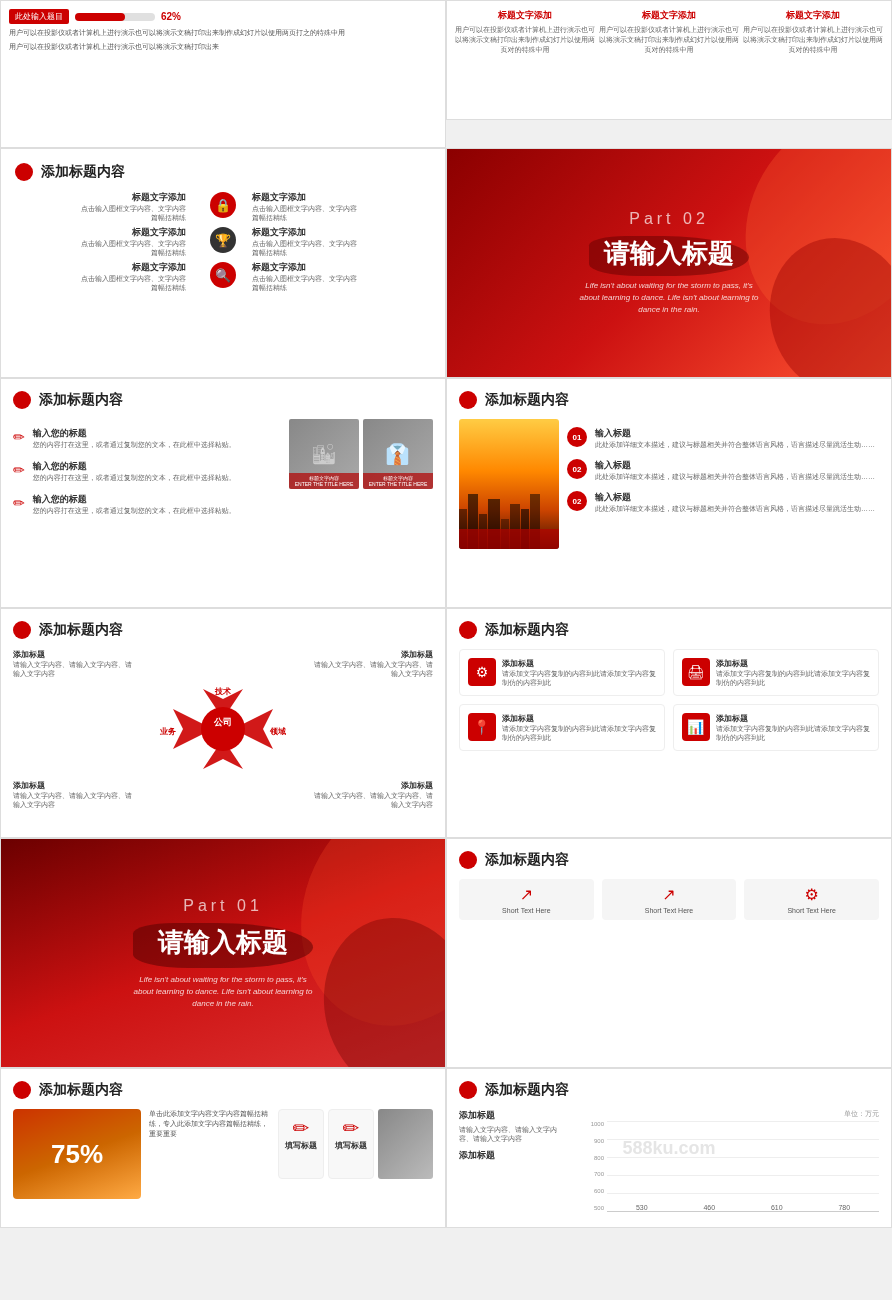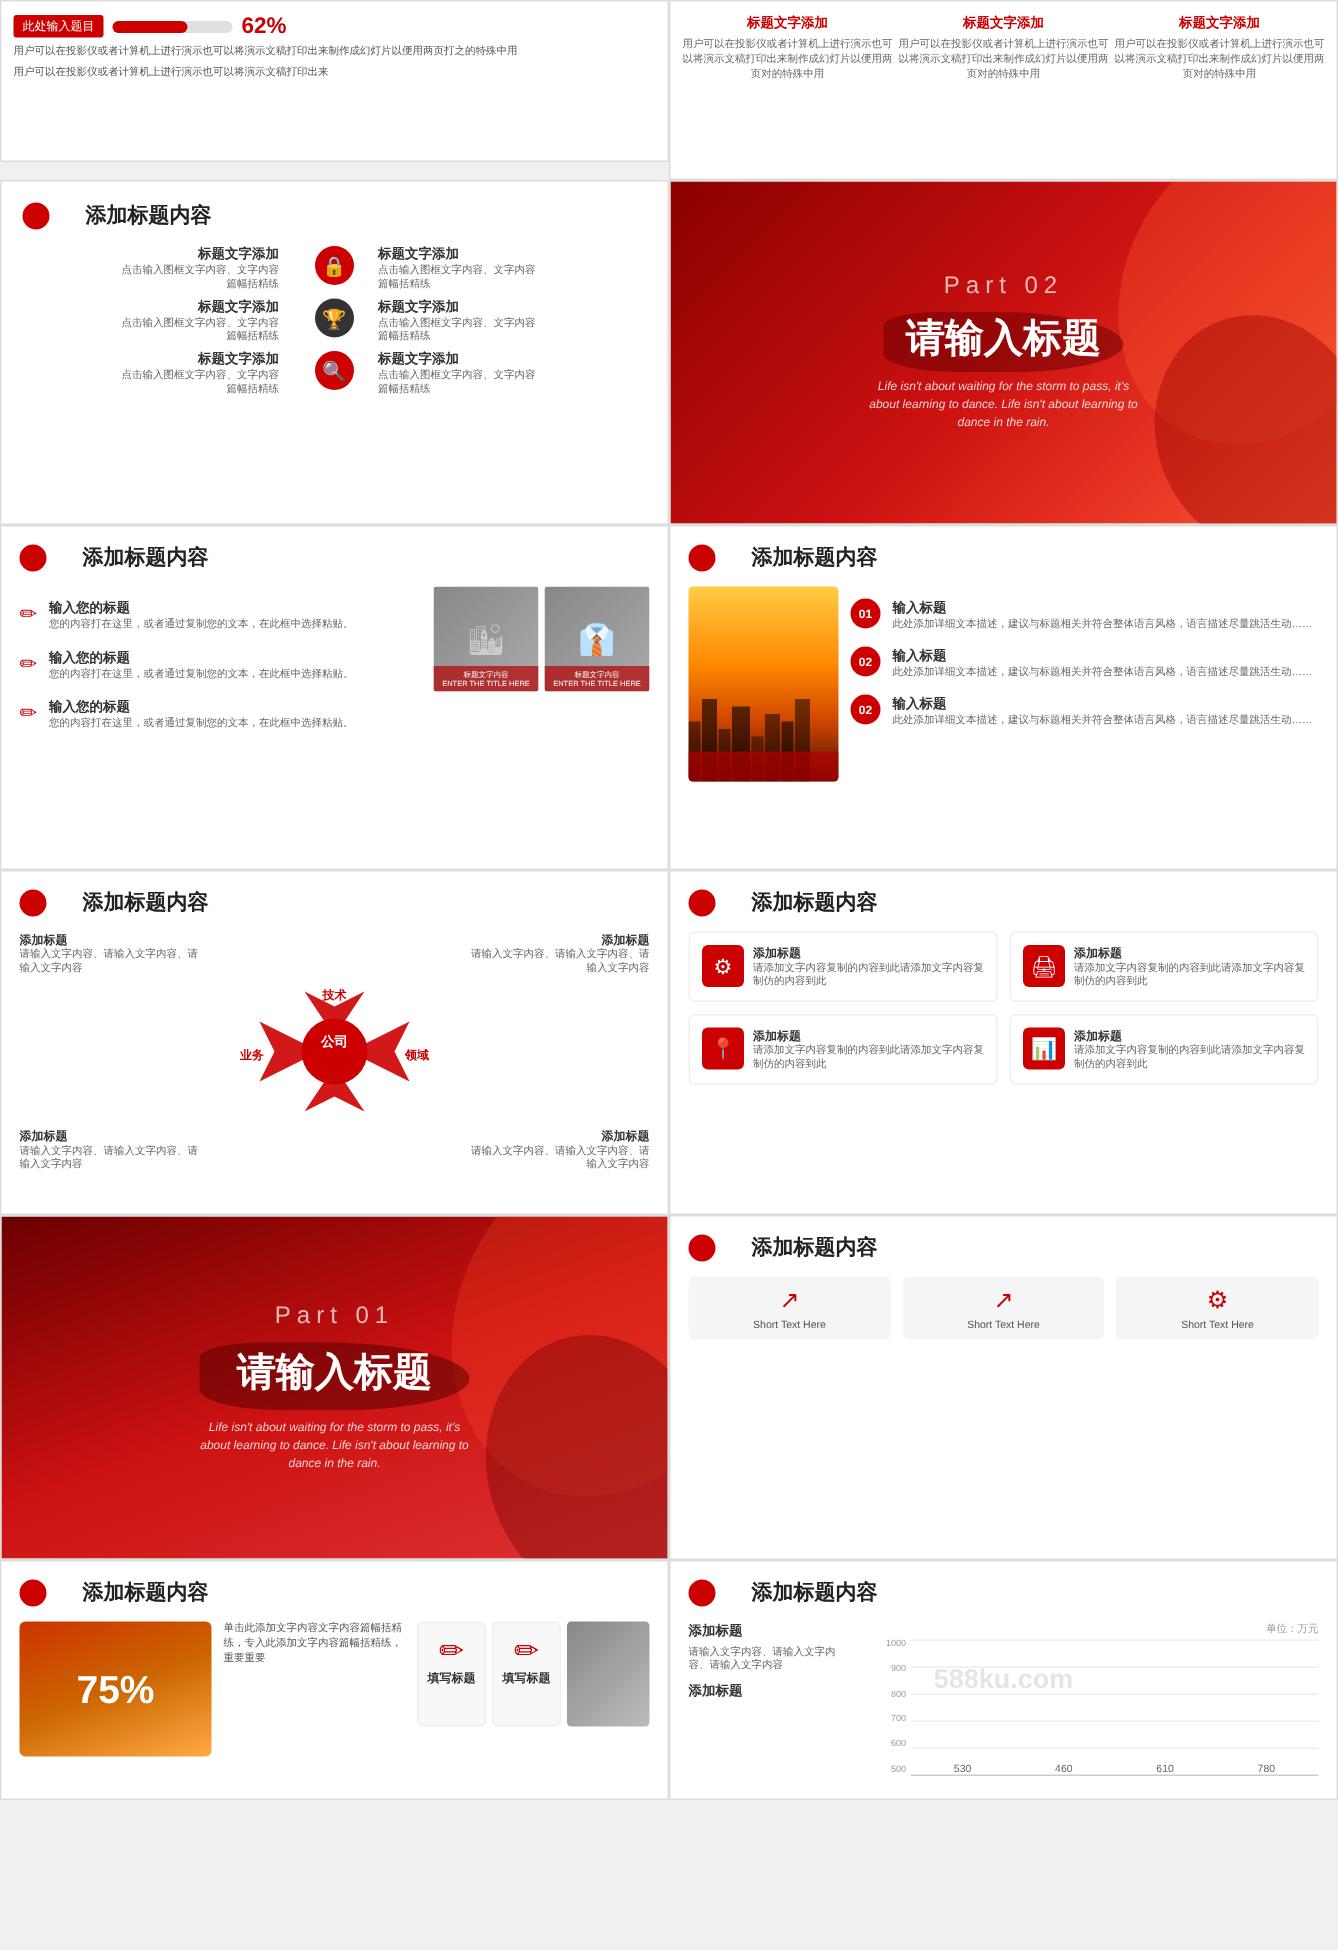--- a/index.html
+++ b/index.html
@@ -15,40 +15,40 @@
     }
     .slide {
       background: #fff;
       border: 1px solid #ddd;
       overflow: hidden;
       position: relative;
     }
 
     
     .slide-1 {
-      height: 108px;
+      height: 148px;
       padding: 8px;
       font-size: 10px;
       color: #333;
     }
     .slide-1 .progress-bar-wrap {
       background: #e0e0e0;
       height: 8px;
       border-radius: 4px;
       width: 80px;
       display: inline-block;
       vertical-align: middle;
     }
     .slide-1 .progress-bar {
       background: #cc0000;
       height: 8px;
       border-radius: 4px;
       width: 62%;
     }
-    .slide-1 .pct { color: #cc0000; font-weight: bold; font-size: 15px; }
+    .slide-1 .pct { color: #cc0000; font-weight: bold; font-size: 10px; }
 
     
     .slide-top-right {
       height: 120px;
       display: grid;
       grid-template-columns: 1fr 1fr 1fr;
       gap: 4px;
       padding: 8px;
       background: #fff;
     }
@@ -66,21 +66,20 @@
     .red-dot {
       width: 18px; height: 18px;
       background: #cc0000;
       border-radius: 50%;
       flex-shrink: 0;
     }
     .section-title {
       font-size: 14px;
       font-weight: bold;
       color: #222;
-      margin-left: 16px;
     }
 
     
     .slide-2-left {
       height: 230px;
       padding: 14px;
       background: #fff;
     }
     .icon-circle {
       width: 26px; height: 26px;

